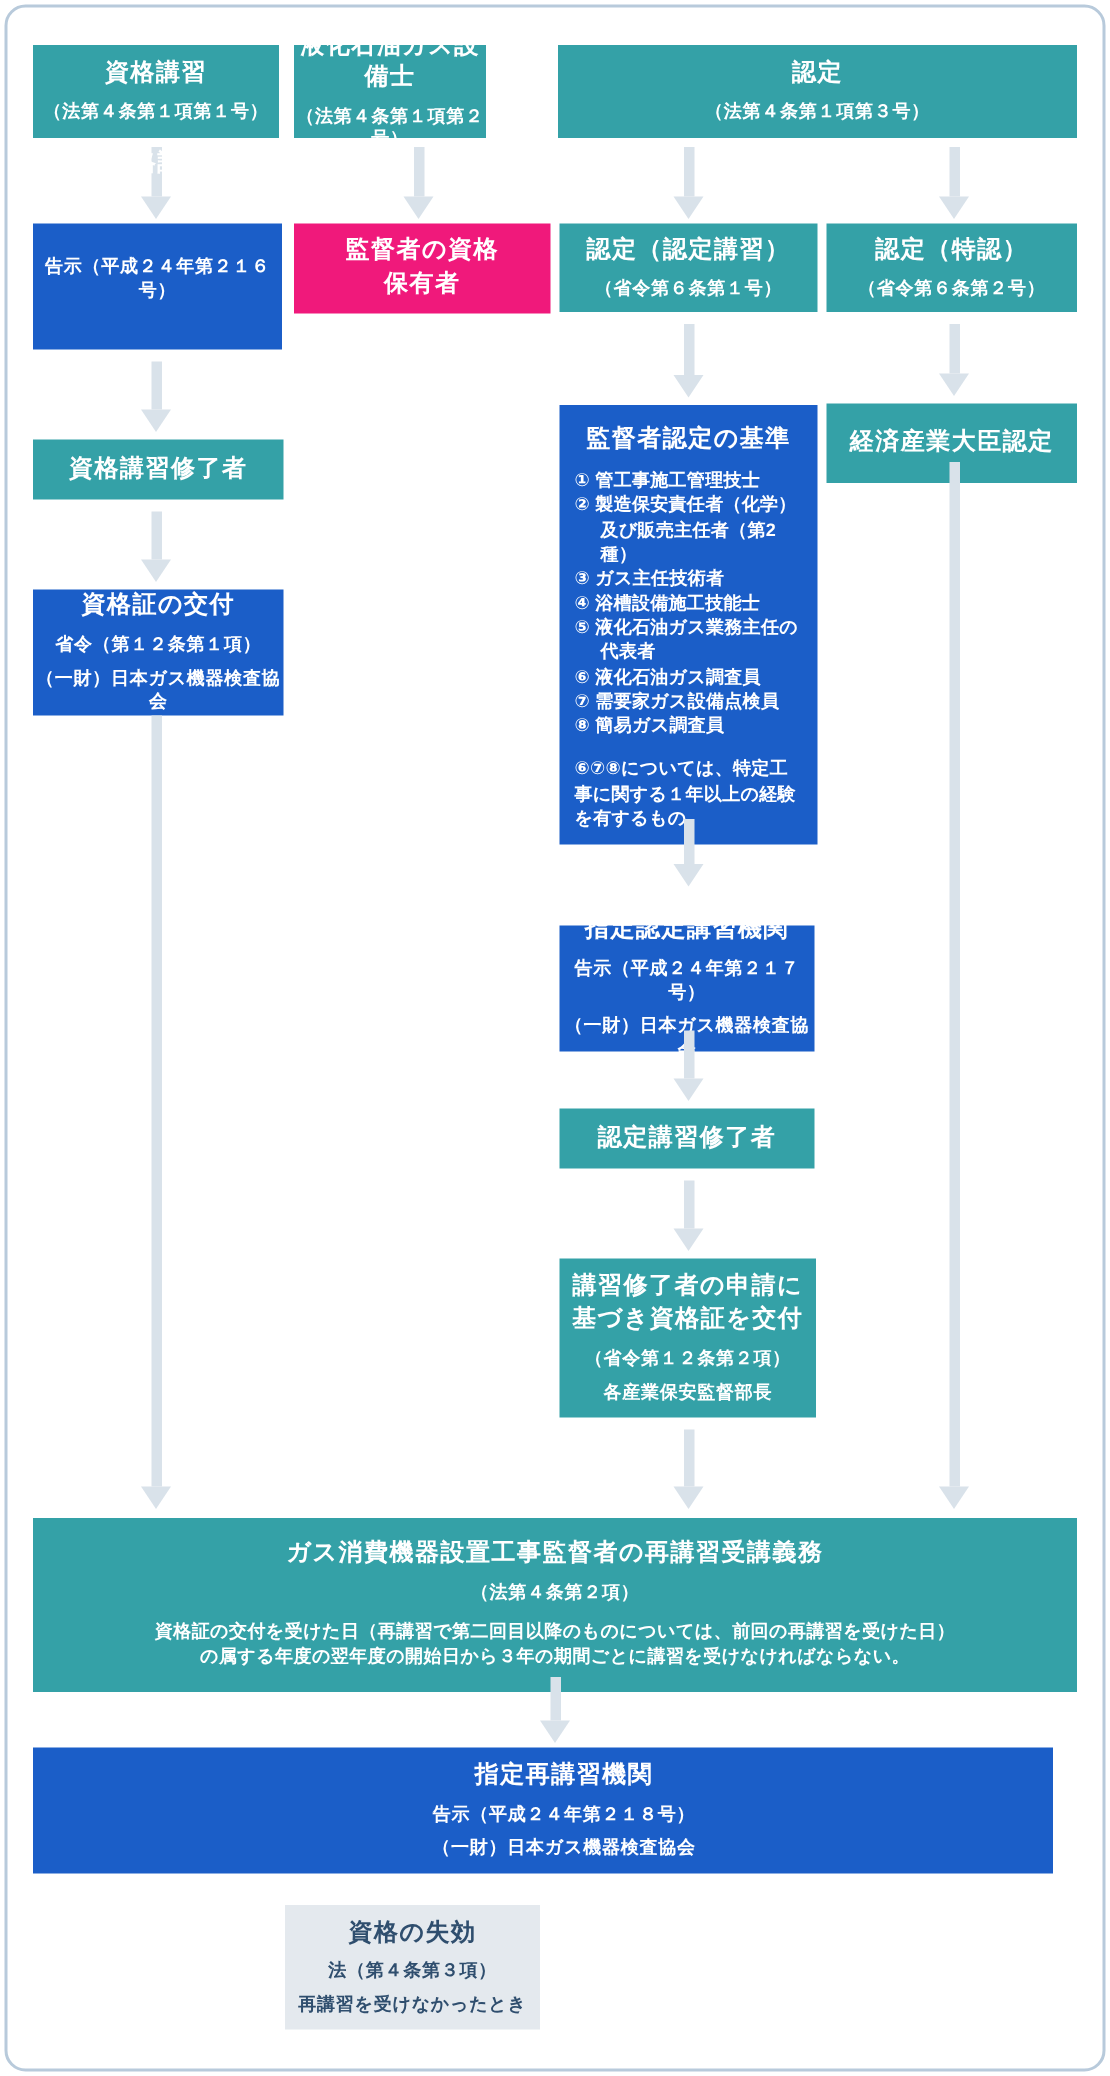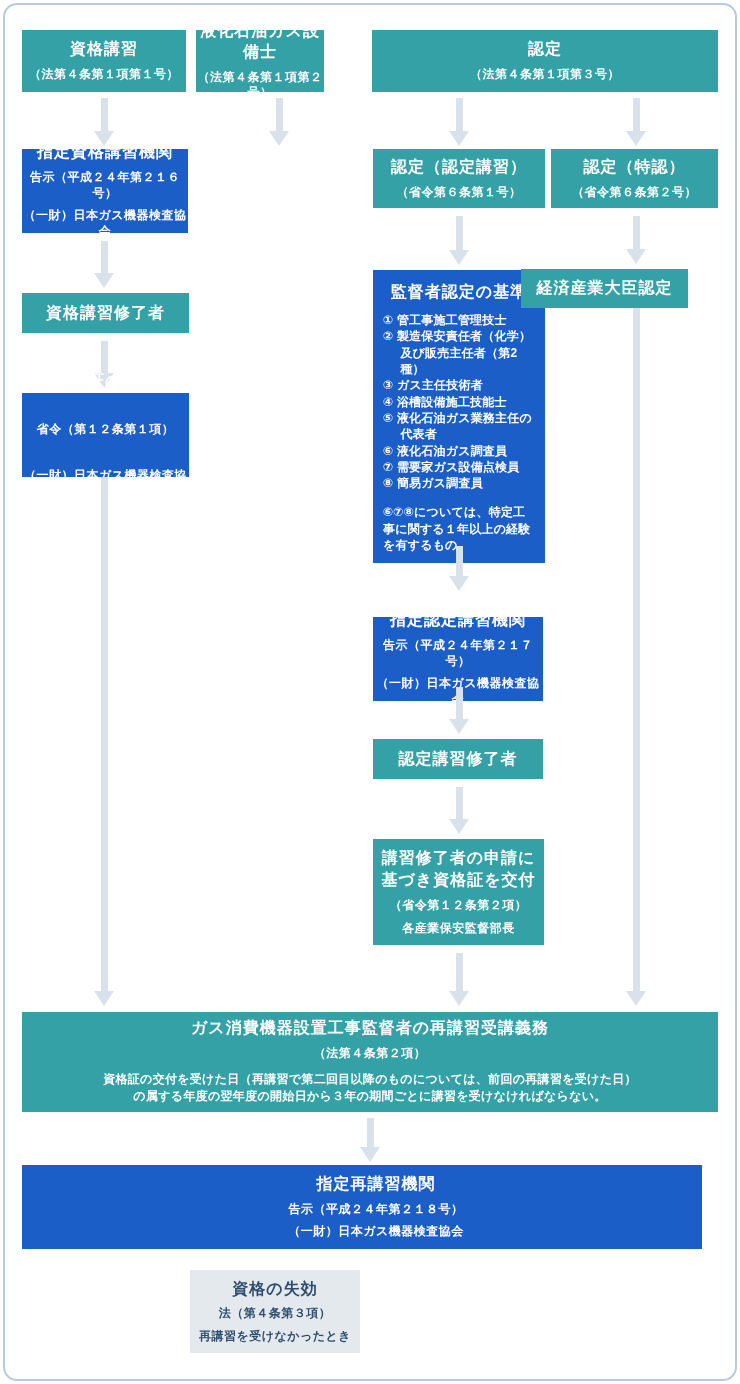--- a/index.html
+++ b/index.html
@@ -80,24 +80,28 @@
     </div>
   <div class="arrow" style="left:449px;top:98px;height:48px;">
       <i class="stem"></i>
       <i class="head"></i>
     </div>
   <div class="arrow" style="left:626px;top:98px;height:48px;">
       <i class="stem"></i>
       <i class="head"></i>
     </div>
 
-  <div class="box blue" style="left:22px;top:149px;width:166px;height:84px;">
+  <div class="box blue" style="left:22px;top:149px;width:166px;height:84px;gap:43px;">
     <div class="t">指定資格講習機関</div>
     <div class="s">告示（平成２４年第２１６号）</div>
     <div class="s">（一財）日本ガス機器検査協会</div>
+  </div>
+  <div class="box pink" style="left:196px;top:149px;width:171px;height:60px;">
+    <div class="t">監督者の資格</div>
+    <div class="t2">保有者</div>
   </div>
   <div class="box teal" style="left:373px;top:149px;width:172px;height:59px;">
     <div class="t">認定（認定講習）</div>
     <div class="s">（省令第６条第１号）</div>
   </div>
   <div class="box teal" style="left:551px;top:149px;width:167px;height:59px;">
     <div class="t">認定（特認）</div>
     <div class="s">（省令第６条第２号）</div>
   </div>
 
@@ -105,21 +109,21 @@
       <i class="stem"></i>
       <i class="head"></i>
     </div>
   <div class="box teal" style="left:22px;top:293px;width:167px;height:40px;">
     <div class="t">資格講習修了者</div>
   </div>
   <div class="arrow" style="left:94px;top:341px;height:47px;">
       <i class="stem"></i>
       <i class="head"></i>
     </div>
-  <div class="box blue" style="left:22px;top:393px;width:167px;height:84px;gap:23px;">
+  <div class="box blue" style="left:22px;top:393px;width:167px;height:84px;">
     <div class="t">資格証の交付</div>
     <div class="s">省令（第１２条第１項）</div>
     <div class="s">（一財）日本ガス機器検査協会</div>
   </div>
   <div class="arrow" style="left:94px;top:477px;height:529px;">
       <i class="stem"></i>
       <i class="head"></i>
     </div>
 
   <div class="arrow" style="left:449px;top:216px;height:49px;">
@@ -168,29 +172,29 @@
   </div>
   <div class="arrow" style="left:449px;top:953px;height:53px;">
       <i class="stem"></i>
       <i class="head"></i>
     </div>
 
   <div class="arrow" style="left:626px;top:216px;height:48px;">
       <i class="stem"></i>
       <i class="head"></i>
     </div>
-  <div class="box teal" style="left:521px;top:269px;width:167px;height:39px;">
+  <div class="box teal" style="left:551px;top:269px;width:167px;height:53px;">
     <div class="t">経済産業大臣認定</div>
   </div>
   <div class="arrow" style="left:626px;top:308px;height:698px;">
       <i class="stem"></i>
       <i class="head"></i>
     </div>
 
-  <div class="box teal duty-box" style="left:22px;top:1012px;width:696px;height:100px;align-items:center;">
+  <div class="box teal duty-box" style="left:22px;top:1012px;width:696px;height:116px;align-items:center;">
     <div class="t">ガス消費機器設置工事監督者の再講習受講義務</div>
     <div class="s">（法第４条第２項）</div>
     <div class="body">
       <div>資格証の交付を受けた日（再講習で第二回目以降のものについては、前回の再講習を受けた日）</div>
       <div>の属する年度の翌年度の開始日から３年の期間ごとに講習を受けなければならない。</div>
     </div>
   </div>
 
   <div class="arrow" style="left:360px;top:1118px;height:44px;">
       <i class="stem"></i>

